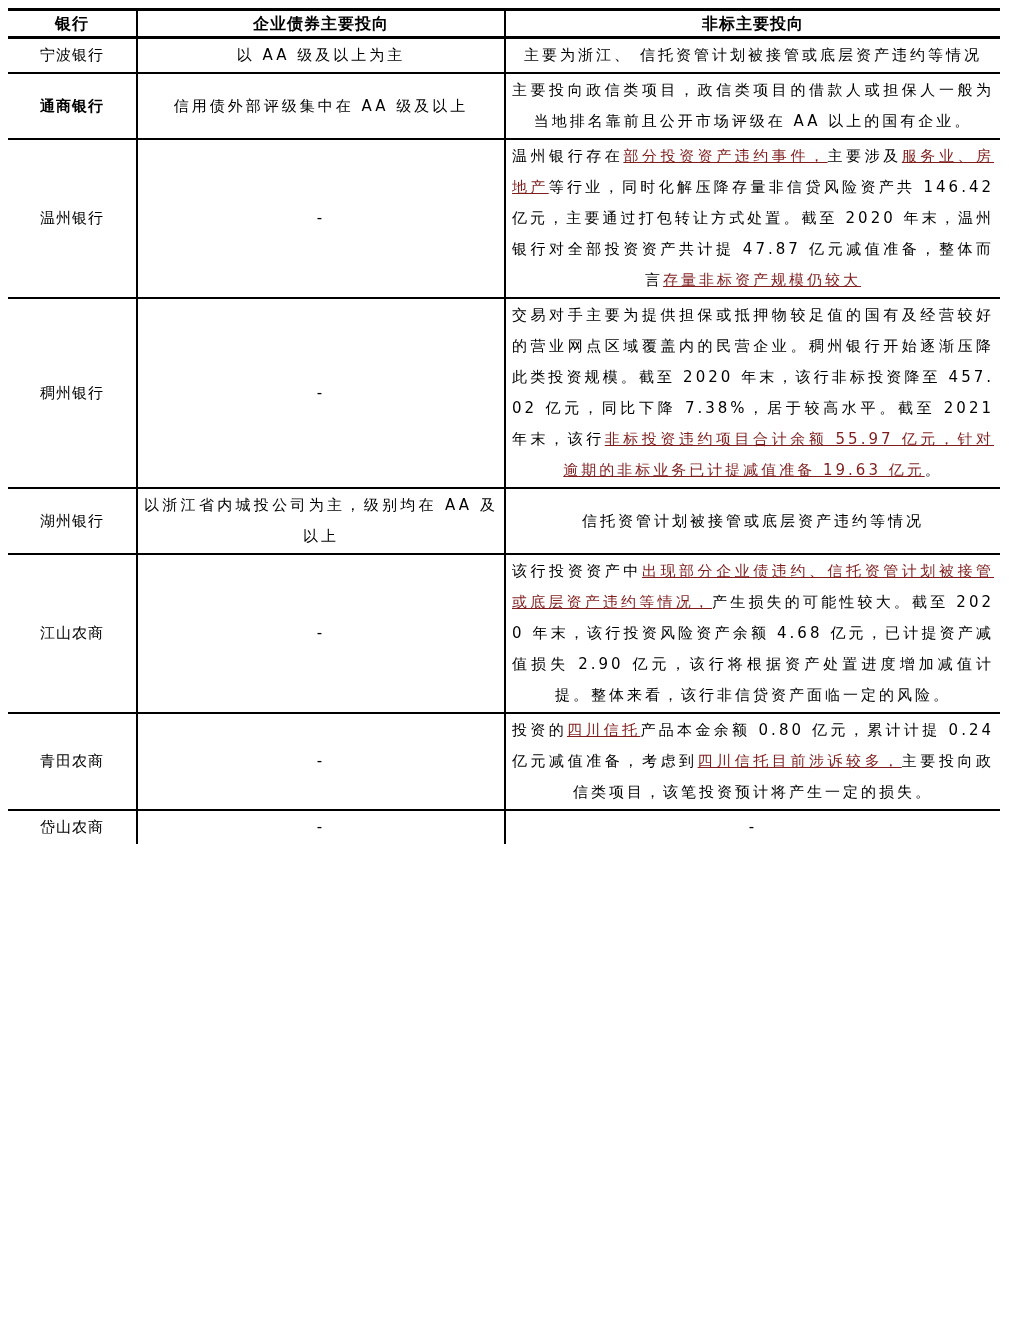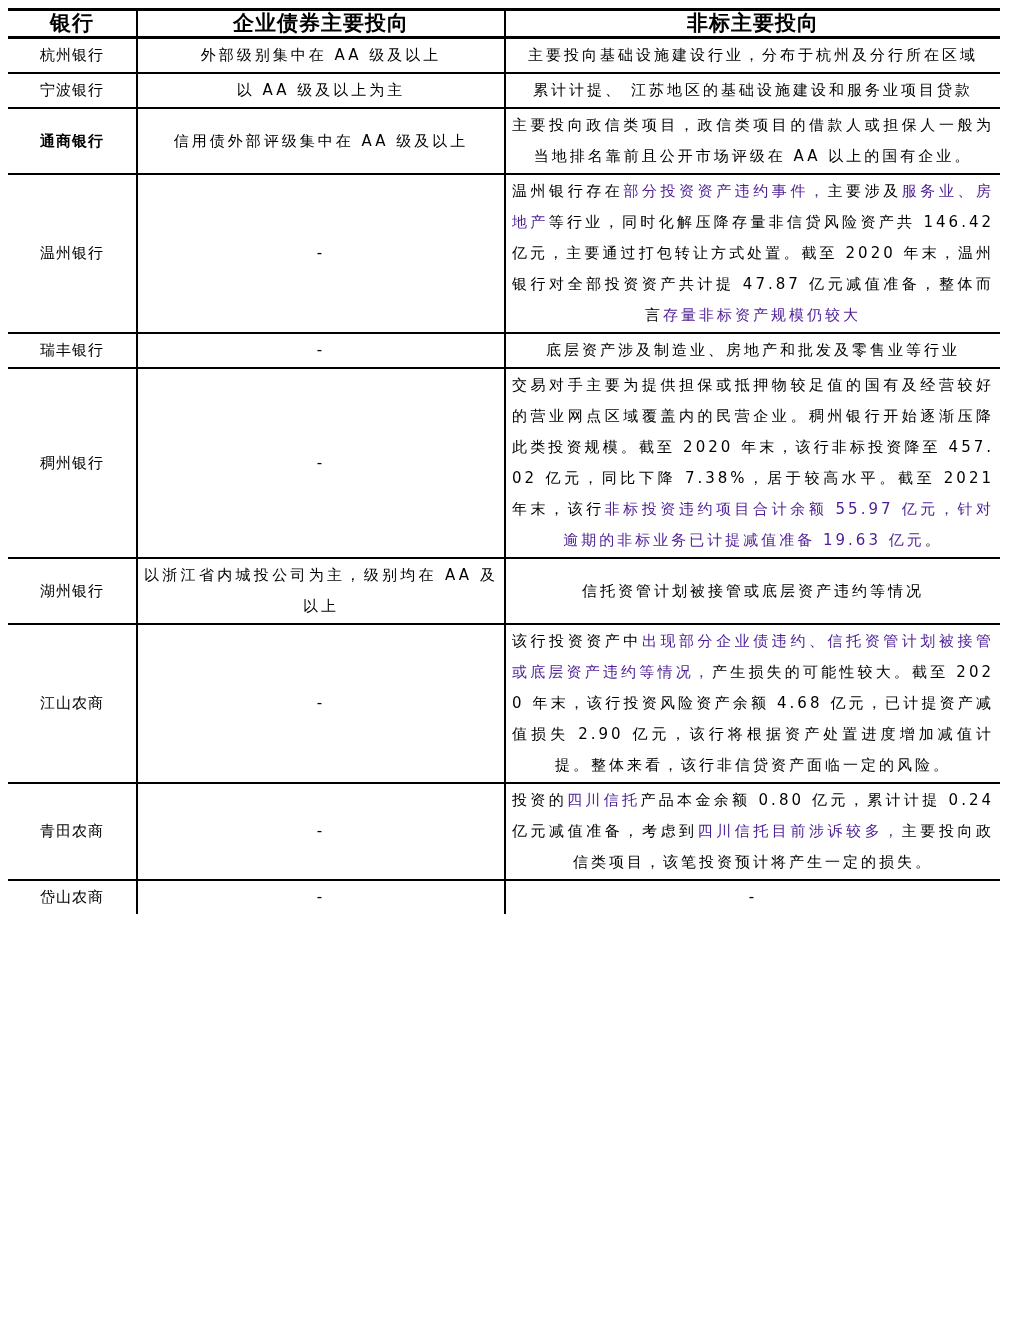--- a/index.html
+++ b/index.html
@@ -19,21 +19,21 @@
     table-layout: fixed;
     width: 992px;
     margin: 8px 0 0 8px;
   }
   .banktbl col.c1 { width: 129px; }
   .banktbl col.c2 { width: 368px; }
   .banktbl col.c3 { width: 495px; }
   .banktbl th {
     border-top: 3px solid #000;
     border-bottom: 3px solid #000;
-    font-size: 21px;
+    font-size: 16px;
     font-weight: bold;
     letter-spacing: 1px;
     height: 25px;
     line-height: 25px;
     padding: 0 4px;
     text-align: center;
     vertical-align: middle;
   }
   .banktbl td {
     border-bottom: 2px solid #000;
@@ -49,64 +49,54 @@
     text-align: center;
     letter-spacing: 1px;
   }
   td.para {
     text-align: justify;
     text-align-last: center;
     text-justify: inter-character;
     letter-spacing: 3px;
   }
   .bold { font-weight: bold; font-family: Liberation Serif, serif; }
-  .red { color: #4c1d95; }
+  .red { color: #7f1d1d; text-decoration: underline; }
 </style>
 </head>
 <body>
 
 <div>
   <table class="banktbl">
     <colgroup>
       <col class="c1">
         <col class="c2">
         <col class="c3">
     </colgroup>
     <thead>
       <tr>
         <th class="v">银行</th>
         <th class="v">企业债券主要投向</th>
         <th>非标主要投向</th>
       </tr>
     </thead>
     <tbody id="tbody">
         <tr>
-          <td class="bank v">杭州银行</td>
-          <td class="para v"><span class="">外部级别集中在 AA 级及以上</span></td>
-          <td class="para"><span class="">主要投向基础设施建设行业，分布于杭州及分行所在区域</span></td>
-        </tr>
-        <tr>
           <td class="bank v">宁波银行</td>
           <td class="para v"><span class="">以 AA 级及以上为主</span></td>
-          <td class="para"><span class="">累计计提、 江苏地区的基础设施建设和服务业项目贷款</span></td>
+          <td class="para"><span class="">主要为浙江、 信托资管计划被接管或底层资产违约等情况</span></td>
         </tr>
         <tr>
           <td class="bank v bold">通商银行</td>
           <td class="para v"><span class="">信用债外部评级集中在 AA 级及以上</span></td>
           <td class="para"><span class="">主要投向政信类项目，政信类项目的借款人或担保人一般为当地排名靠前且公开市场评级在 AA 以上的国有企业。</span></td>
         </tr>
         <tr>
           <td class="bank v">温州银行</td>
           <td class="para v"><span class="">-</span></td>
           <td class="para"><span class="">温州银行存在</span><span class="red">部分投资资产违约事件，</span><span class="">主要涉及</span><span class="red">服务业、房地产</span><span class="">等行业，同时化解压降存量非信贷风险资产共 146.42 亿元，主要通过打包转让方式处置。截至 2020 年末，温州银行对全部投资资产共计提 47.87 亿元减值准备，整体而言</span><span class="red">存量非标资产规模仍较大</span></td>
-        </tr>
-        <tr>
-          <td class="bank v">瑞丰银行</td>
-          <td class="para v"><span class="">-</span></td>
-          <td class="para"><span class="">底层资产涉及制造业、房地产和批发及零售业等行业</span></td>
         </tr>
         <tr>
           <td class="bank v">稠州银行</td>
           <td class="para v"><span class="">-</span></td>
           <td class="para"><span class="">交易对手主要为提供担保或抵押物较足值的国有及经营较好的营业网点区域覆盖内的民营企业。稠州银行开始逐渐压降此类投资规模。截至 2020 年末，该行非标投资降至 457.02 亿元，同比下降 7.38%，居于较高水平。截至 2021 年末，该行</span><span class="red">非标投资违约项目合计余额 55.97 亿元，针对逾期的非标业务已计提减值准备 19.63 亿元</span><span class="">。</span></td>
         </tr>
         <tr>
           <td class="bank v">湖州银行</td>
           <td class="para v"><span class="">以浙江省内城投公司为主，级别均在 AA 及以上</span></td>
           <td class="para"><span class="">信托资管计划被接管或底层资产违约等情况</span></td>

